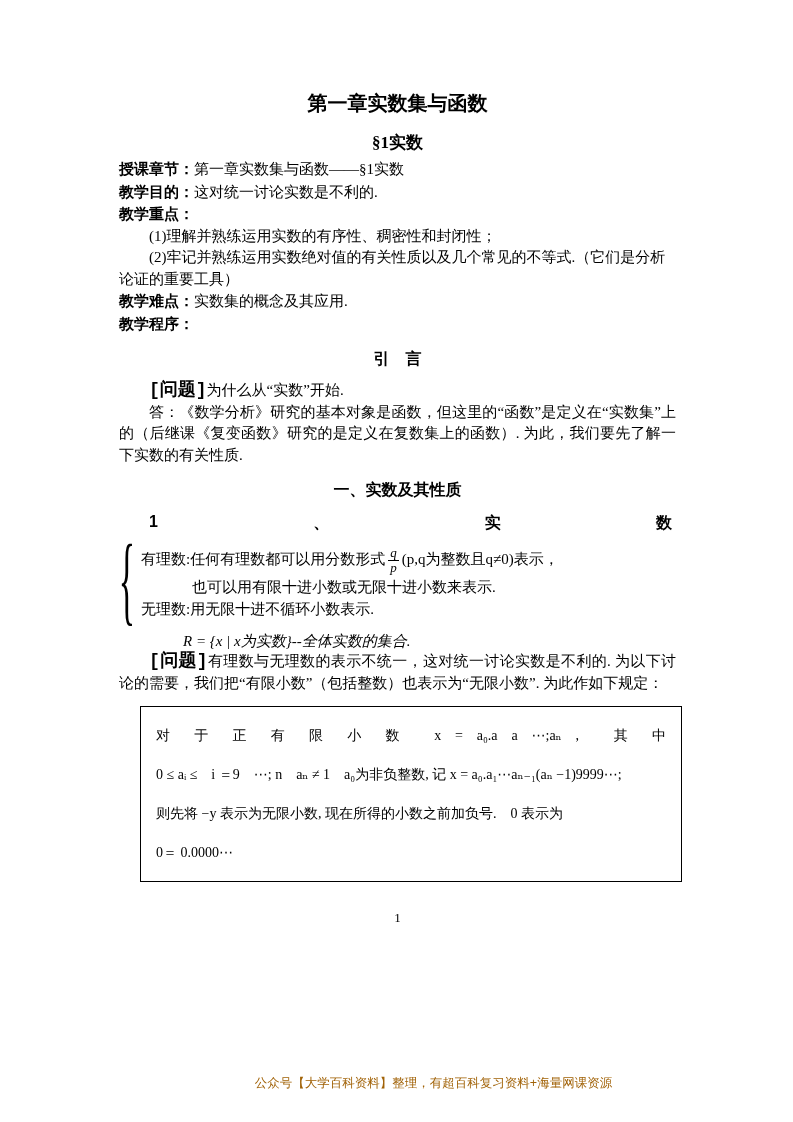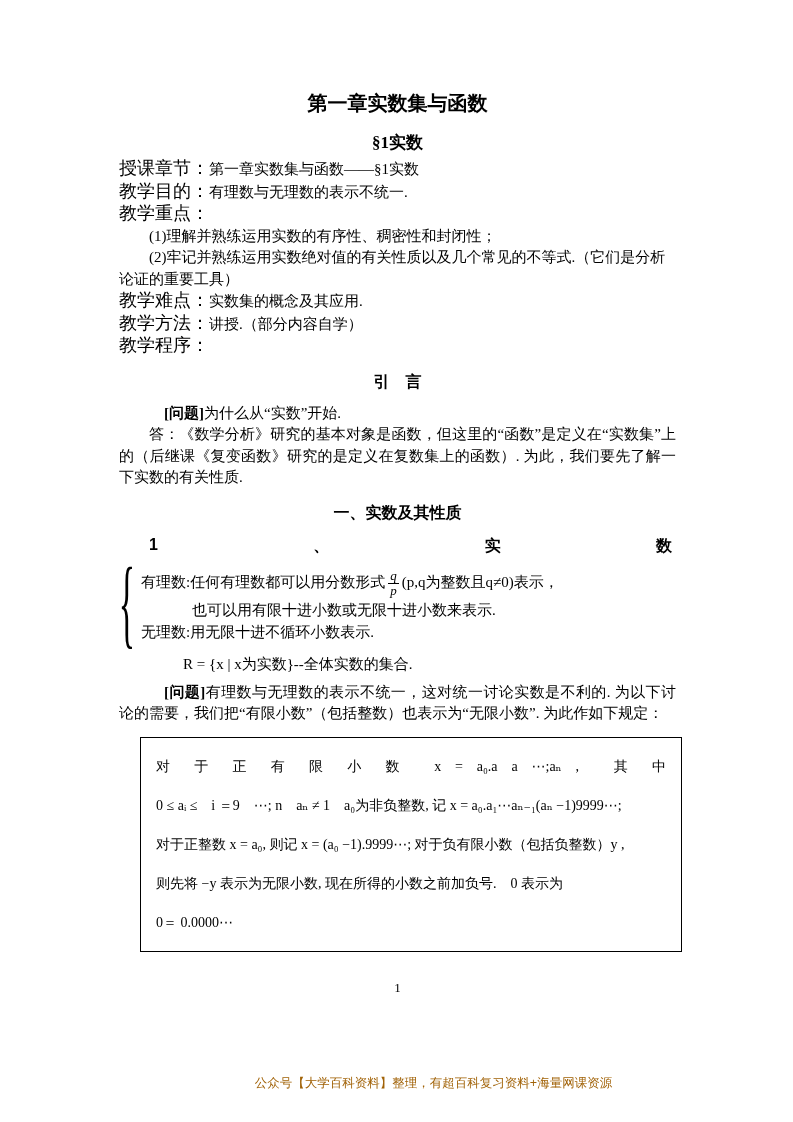--- a/index.html
+++ b/index.html
@@ -6,65 +6,64 @@
   html,body { background:#ffffff; }
   .page {
     width:793px; height:1102px; background:#ffffff; position:relative;
     overflow:hidden; margin:0 auto; color:#000;
     font-family:"Liberation Serif","DejaVu Serif",serif;
   }
   .content { padding:90px 117px 0 119px; }
   .title { font-size:20px; font-weight:bold; text-align:center; margin-bottom:14px; }
   .subtitle { font-size:17px; font-weight:bold; text-align:center; margin-bottom:4px; }
   .line { font-size:15px; line-height:21.5px; }
-  .line b { font-weight:normal; font-family:"Liberation Sans","DejaVu Sans",sans-serif; font-size:18px; }
+  .line b { font-weight:bold; font-family:"Liberation Sans","DejaVu Sans",sans-serif; font-size:15px; }
   .indent { text-indent:2em; }
   .center-head { font-size:16px; font-weight:bold; text-align:center; margin:14px 0 10px 0;
     font-family:"Liberation Sans","DejaVu Sans",sans-serif; }
   .para { font-size:15px; line-height:21.5px; text-indent:2em; text-align:justify; }
-  .qlabel { font-weight:bold; font-family:Liberation Serif, serif; font-size:15px;margin-left:15px; }
+  .qlabel { font-weight:bold; font-family:Liberation Mono, monospace; font-size:18px; }
   .spread-heading { display:flex; justify-content:space-between; font-weight:bold; font-size:16px;
     padding:2px 4px 2px 30px; margin-bottom:6px;
     font-family:"Liberation Sans","DejaVu Sans",sans-serif; }
   .classification { display:flex; align-items:stretch; margin:4px 0 6px 0; }
   .brace { width:16px; display:flex; align-items:center; justify-content:center;
     font-size:34px; transform:scaleY(2.9); transform-origin:center; font-weight:normal; }
   .cls-lines { flex:1; padding-left:6px; }
   .cls-line { font-size:15px; line-height:22px; }
   .cls-line1 { line-height:34px; }
   .cls-line2 { text-indent:3.4em; }
   .frac { display:inline-block; text-align:center; vertical-align:middle; font-style:italic;
     font-size:13px; line-height:1.05; padding:0 3px; }
   .frac .num { display:block; border-bottom:1px solid #000; padding:0 2px; }
   .frac .den { display:block; padding:0 2px; }
-  .formula { font-size:15px; margin:12px 0 8px 64px; }
+  .formula { font-size:15px; font-style:italic; margin:12px 0 0 64px; }
   .rule-box { border:1px solid #000; margin:12px 0 0 21px; width:542px; padding:9px 15px;
     font-size:14px; }
   .rule-line { line-height:39px; }
   .rule-line-justify { text-align:justify; text-align-last:justify; }
   .page-number { text-align:center; font-size:13px; margin-top:28px; }
   .footer-note { position:absolute; bottom:10px; left:0; width:100%; text-align:center;
     font-size:12.5px; font-family:"Liberation Sans","DejaVu Sans",sans-serif; }
 </style>
 </head>
 <body>
 
 <div class="page">
   <div class="content">
 
     <h1 class="title">第一章实数集与函数</h1>
     <h2 class="subtitle">§1实数</h2>
 
     <p class="line"><b>授课章节：</b><span>第一章实数集与函数——§1实数</span></p>
-    <p class="line"><b>教学目的：</b><span>有理数与无理数的表示不统一.</span></p>
+    <p class="line"><b>教学目的：</b><span>这对统一讨论实数是不利的.</span></p>
     <p class="line"><b>教学重点：</b></p>
     <p class="line indent">(1)理解并熟练运用实数的有序性、稠密性和封闭性；</p>
     <p class="line indent">(2)牢记并熟练运用实数绝对值的有关性质以及几个常见的不等式.（它们是分析论证的重要工具）</p>
     <p class="line"><b>教学难点：</b><span>实数集的概念及其应用.</span></p>
-    <p class="line"><b>教学方法：</b><span>讲授.（部分内容自学）</span></p>
     <p class="line"><b>教学程序：</b></p>
 
     <h3 class="center-head">引　言</h3>
 
 
     <p class="para"><span class="qlabel">[问题]</span><span>为什么从“实数”开始.</span></p>
 
     <p class="para">答：《数学分析》研究的基本对象是函数，但这里的“函数”是定义在“实数集”上的（后继课《复变函数》研究的是定义在复数集上的函数）. 为此，我们要先了解一下实数的有关性质.</p>
 
     <h3 class="center-head">一、实数及其性质</h3>
@@ -87,21 +86,20 @@
       </div>
     </div>
 
     <p class="formula">R = {x | x为实数}--全体实数的集合.</p>
 
     <p class="para"><span class="qlabel">[问题]</span><span>有理数与无理数的表示不统一，这对统一讨论实数是不利的. 为以下讨论的需要，我们把“有限小数”（包括整数）也表示为“无限小数”. 为此作如下规定：</span></p>
 
     <div class="rule-box">
       <div class="rule-line rule-line-justify">对 于 正 有 限 小 数　x = a₀.a a ⋯;aₙ ,　其 中</div>
       <div class="rule-line">0 ≤ aᵢ ≤　i ＝9　⋯; n　aₙ ≠ 1　a₀为非负整数, 记 x = a₀.a₁⋯aₙ₋₁(aₙ −1)9999⋯;</div>
-      <div class="rule-line">对于正整数 x = a₀, 则记 x = (a₀ −1).9999⋯; 对于负有限小数（包括负整数）y ,</div>
       <div class="rule-line">则先将 −y 表示为无限小数, 现在所得的小数之前加负号.　0 表示为</div>
       <div class="rule-line">0＝ 0.0000⋯</div>
     </div>
 
     <div class="page-number">1</div>
 
   </div>
 
   <div class="footer-note" style="color: #a16207; margin-left: 37px;">公众号【大学百科资料】整理，有超百科复习资料+海量网课资源</div>
 </div>

